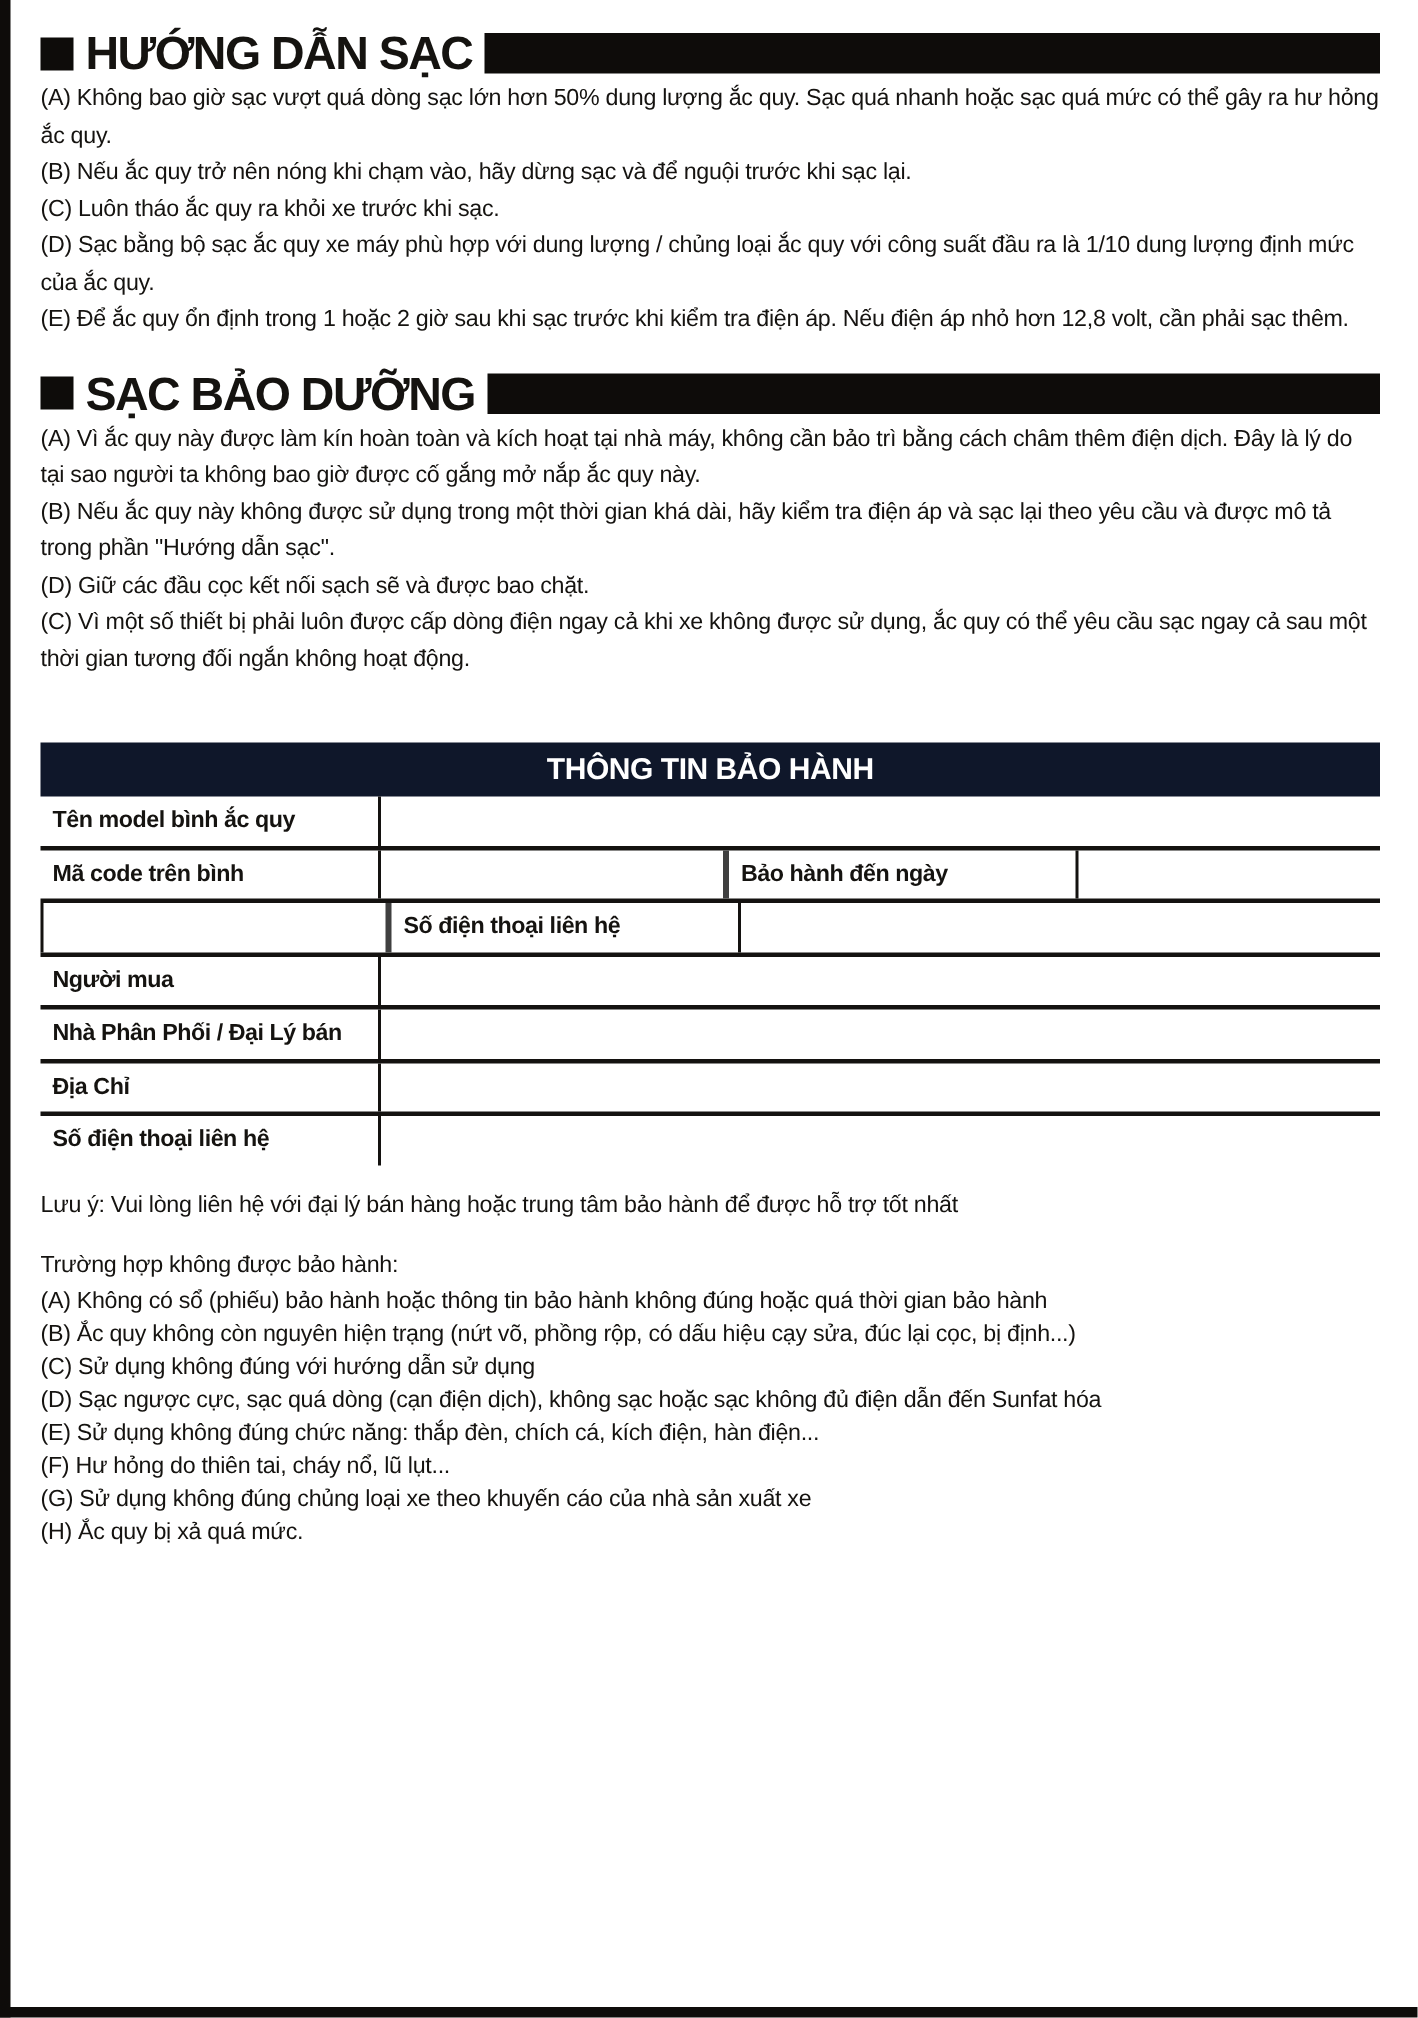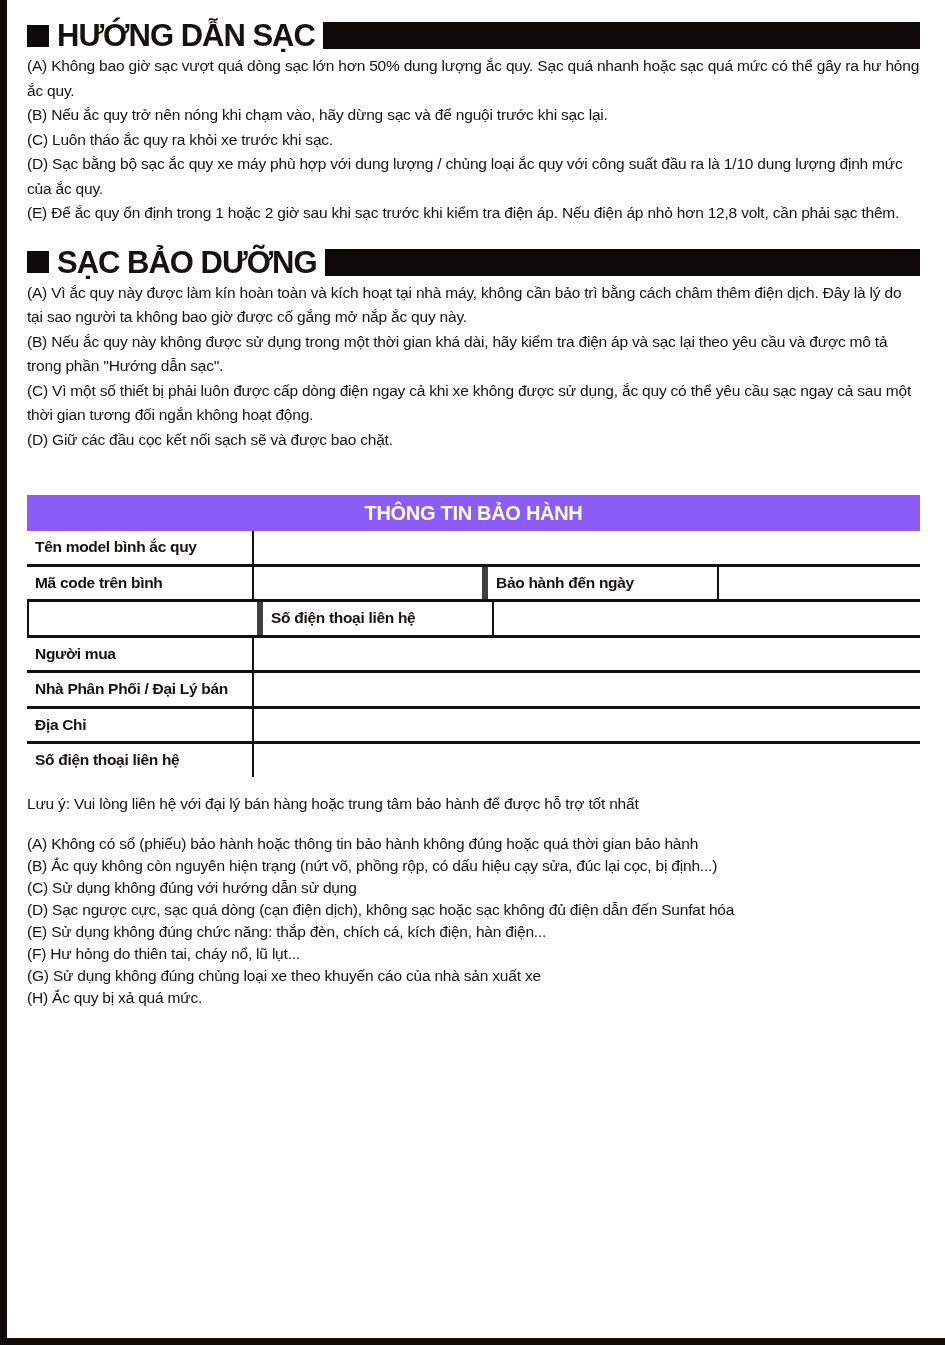--- a/index.html
+++ b/index.html
@@ -54,41 +54,41 @@
     margin-top: 5px;
     font-size: 15.5px;
     line-height: 24.5px;
     letter-spacing: -0.2px;
   }
   .para { margin: 0; }
   
   .wtable { margin-top: 43px; width: 893px; }
   .wt-header {
     height: 36px;
-    background: #8b5cf6;
+    background: #0f172a;
     color: #ffffff;
     font-weight: bold;
     font-size: 20px;
     letter-spacing: -0.3px;
     display: flex; align-items: center; justify-content: center;
   }
   .wt-row {
     display: flex;
     height: 32.5px;
     border-bottom: 3px solid #141210;
   }
   .wt-row.last { border-bottom: none; }
   .cell {
     box-sizing: border-box;
     height: 100%;
     display: flex; align-items: center;
   }
   .c1 { width: 225px; flex: 0 0 auto; }
   .c2 { width: 230px; flex: 0 0 auto; border-left: 2px solid #141210; }
-  .c3 { width: 235px; flex: 0 0 auto; border-left: 6px solid #404040; }
+  .c3 { width: 235px; flex: 0 0 auto; border-left: 4px solid #404040; }
   .c4 { flex: 1; border-left: 2px solid #141210; }
   .cspan { flex: 1; border-left: 2px solid #141210; }
   .flabel {
     font-weight: bold;
     font-size: 15.5px;
     letter-spacing: -0.3px;
     padding-left: 8px;
     white-space: nowrap;
   }
   
@@ -133,22 +133,22 @@
   </div>
 
   <div class="sec-title second">
     <span class="sq"></span>
     <span class="sec-title-text">SẠC BẢO DƯỠNG</span>
     <span class="sec-title-fill"></span>
   </div>
   <div class="para-list">
     <p class="para">(A) Vì ắc quy này được làm kín hoàn toàn và kích hoạt tại nhà máy, không cần bảo trì bằng cách châm thêm điện dịch.  Đây là lý do tại sao người ta không bao giờ được cố gắng mở nắp ắc quy này.</p>
     <p class="para">(B) Nếu ắc quy này không được sử dụng trong một thời gian khá dài, hãy kiểm tra điện áp và sạc lại theo yêu cầu và được mô tả trong phần ''Hướng dẫn sạc''.</p>
+    <p class="para">(D) Giữ các đầu cọc kết nối sạch sẽ và được bao chặt.</p>
     <p class="para">(C) Vì một số thiết bị phải luôn được cấp dòng điện ngay cả khi xe không được sử dụng, ắc quy có thể yêu cầu sạc ngay cả sau một thời gian tương đối ngắn không hoạt động.</p>
-    <p class="para">(D) Giữ các đầu cọc kết nối sạch sẽ và được bao chặt.</p>
   </div>
 
   <div class="wtable">
     <div class="wt-header">THÔNG TIN BẢO HÀNH</div>
 
     <div class="wt-row">
       <div class="cell c1">
         <span class="flabel">Tên model bình ắc quy</span>
       </div>
       <div class="cell cspan"></div>
@@ -198,20 +198,21 @@
       <div class="cell c1">
         <span class="flabel">Số điện thoại liên hệ</span>
       </div>
       <div class="cell cspan"></div>
     </div>
   </div>
 
   <p class="note-line">Lưu ý: Vui lòng liên hệ với đại lý bán hàng hoặc trung tâm bảo hành để được hỗ trợ tốt nhất</p>
 
   <div class="exclusions">
+    <p class="para excl-title">Trường hợp không được bảo hành:</p>
     <p class="para">(A) Không có sổ (phiếu) bảo hành hoặc thông tin bảo hành không đúng hoặc quá thời gian bảo hành</p>
     <p class="para">(B) Ắc quy không còn nguyên hiện trạng (nứt võ, phồng rộp, có dấu hiệu cạy sửa, đúc lại cọc, bị định...)</p>
     <p class="para">(C) Sử dụng không đúng với hướng dẫn sử dụng</p>
     <p class="para">(D) Sạc ngược cực, sạc quá dòng (cạn điện dịch), không sạc hoặc sạc không đủ điện dẫn đến Sunfat hóa</p>
     <p class="para">(E) Sử dụng không đúng chức năng: thắp đèn, chích cá, kích điện, hàn điện...</p>
     <p class="para">(F) Hư hỏng do thiên tai, cháy nổ, lũ lụt...</p>
     <p class="para">(G) Sử dụng không đúng chủng loại xe theo khuyến cáo của nhà sản xuất xe</p>
     <p class="para">(H) Ắc quy bị xả quá mức.</p>
   </div>
 

